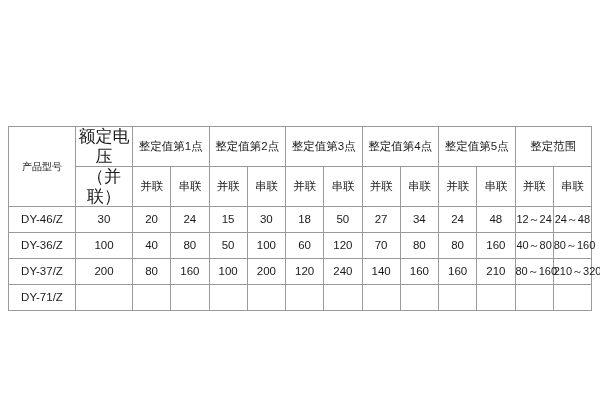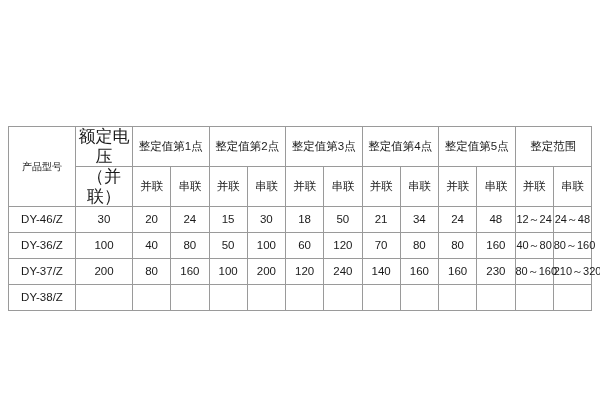--- a/index.html
+++ b/index.html
@@ -103,21 +103,21 @@
 
       <tr>
         <td class="model-cell">DY-46/Z</td>
         <td class="volt-cell">30</td>
         <td class="cell-num">20</td>
         <td class="cell-num">24</td>
         <td class="cell-num">15</td>
         <td class="cell-num">30</td>
         <td class="cell-num">18</td>
         <td class="cell-num">50</td>
-        <td class="cell-num">21</td>
+        <td class="cell-num">27</td>
         <td class="cell-num">34</td>
         <td class="cell-num">24</td>
         <td class="cell-num">48</td>
         <td class="cell-range nowrap">12～24</td>
         <td class="cell-range nowrap">24～48</td>
       </tr>
 
       <tr>
         <td class="model-cell">DY-36/Z</td>
         <td class="volt-cell">100</td>
@@ -140,27 +140,27 @@
         <td class="volt-cell">200</td>
         <td class="cell-num">80</td>
         <td class="cell-num">160</td>
         <td class="cell-num">100</td>
         <td class="cell-num">200</td>
         <td class="cell-num">120</td>
         <td class="cell-num">240</td>
         <td class="cell-num">140</td>
         <td class="cell-num">160</td>
         <td class="cell-num">160</td>
-        <td class="cell-num">230</td>
+        <td class="cell-num">210</td>
         <td class="cell-range nowrap">80～160</td>
         <td class="cell-range nowrap">210～320</td>
       </tr>
 
       <tr>
-        <td class="model-cell">DY-38/Z</td>
+        <td class="model-cell">DY-71/Z</td>
         <td class="volt-cell"></td>
         <td class="cell-num"></td>
         <td class="cell-num"></td>
         <td class="cell-num"></td>
         <td class="cell-num"></td>
         <td class="cell-num"></td>
         <td class="cell-num"></td>
         <td class="cell-num"></td>
         <td class="cell-num"></td>
         <td class="cell-num"></td>

